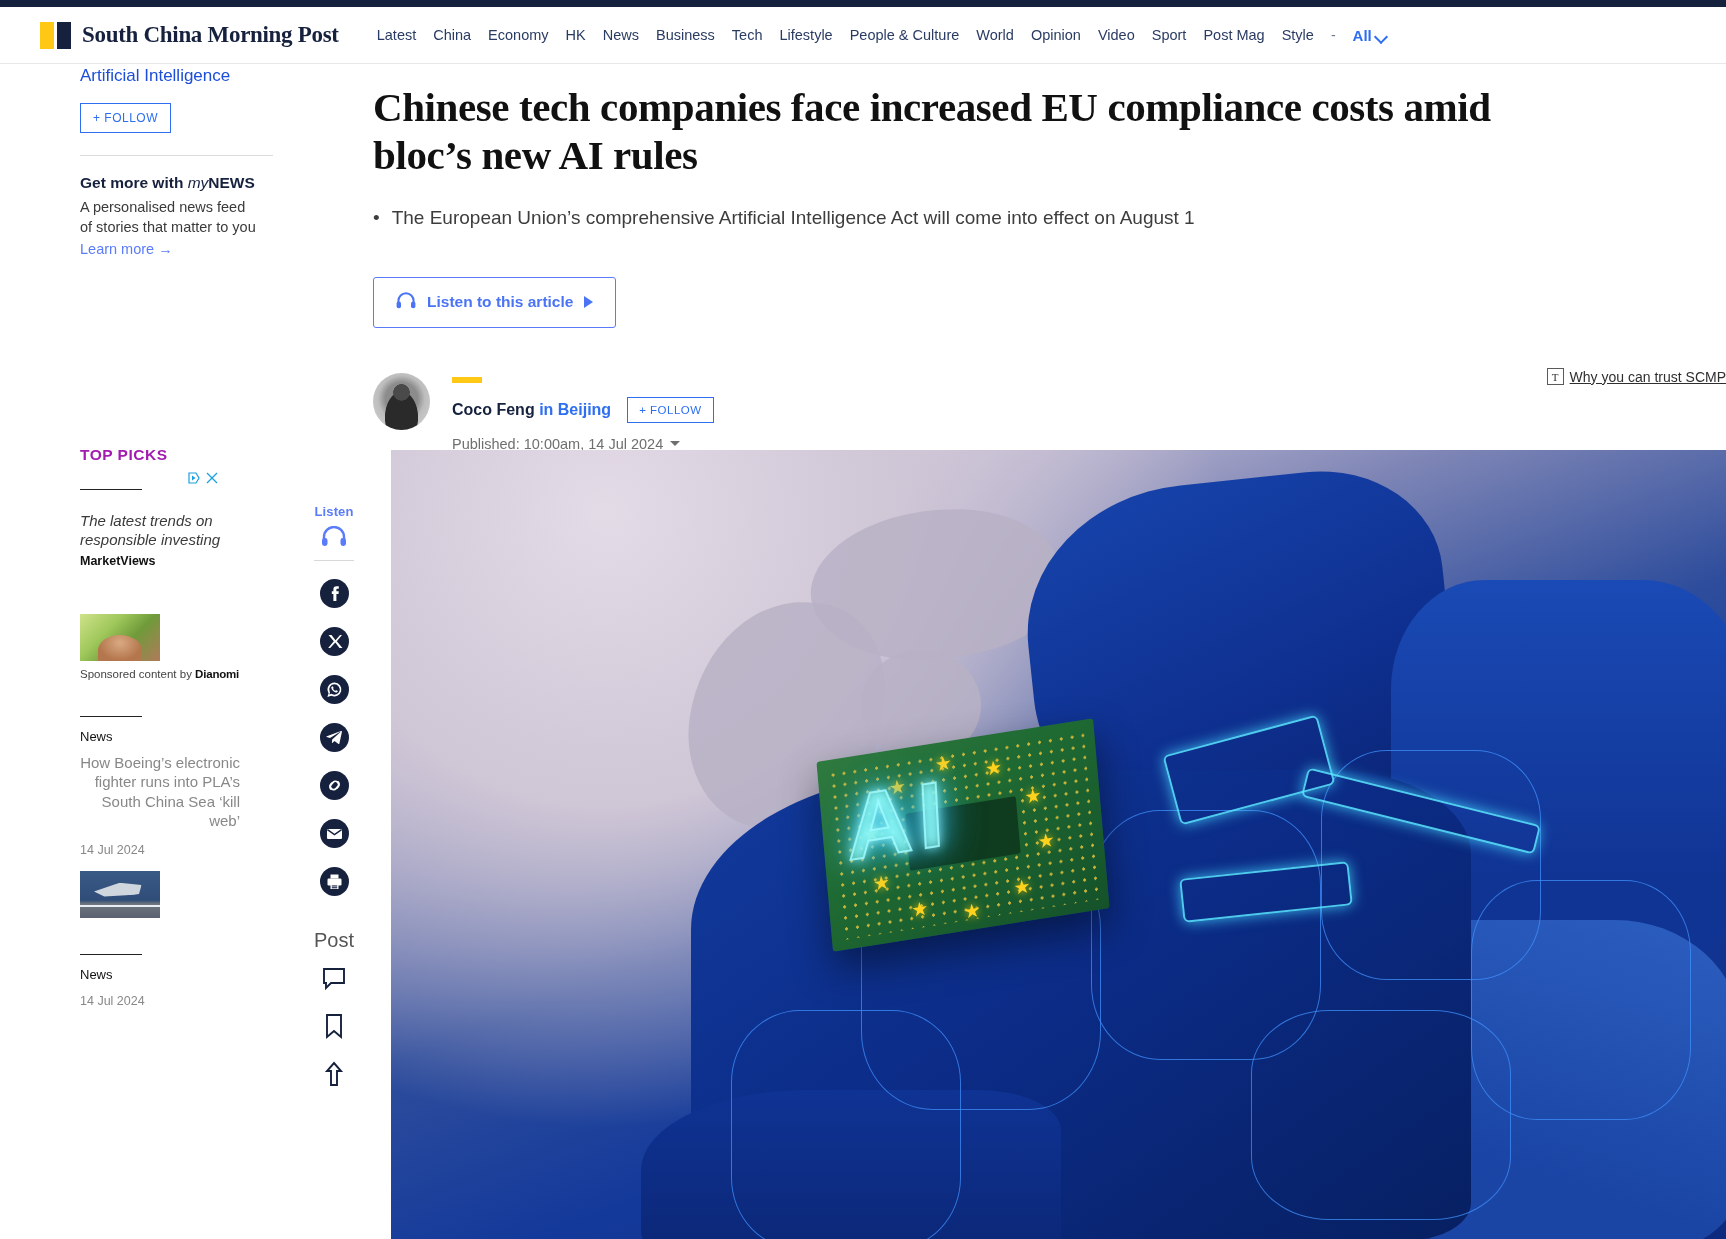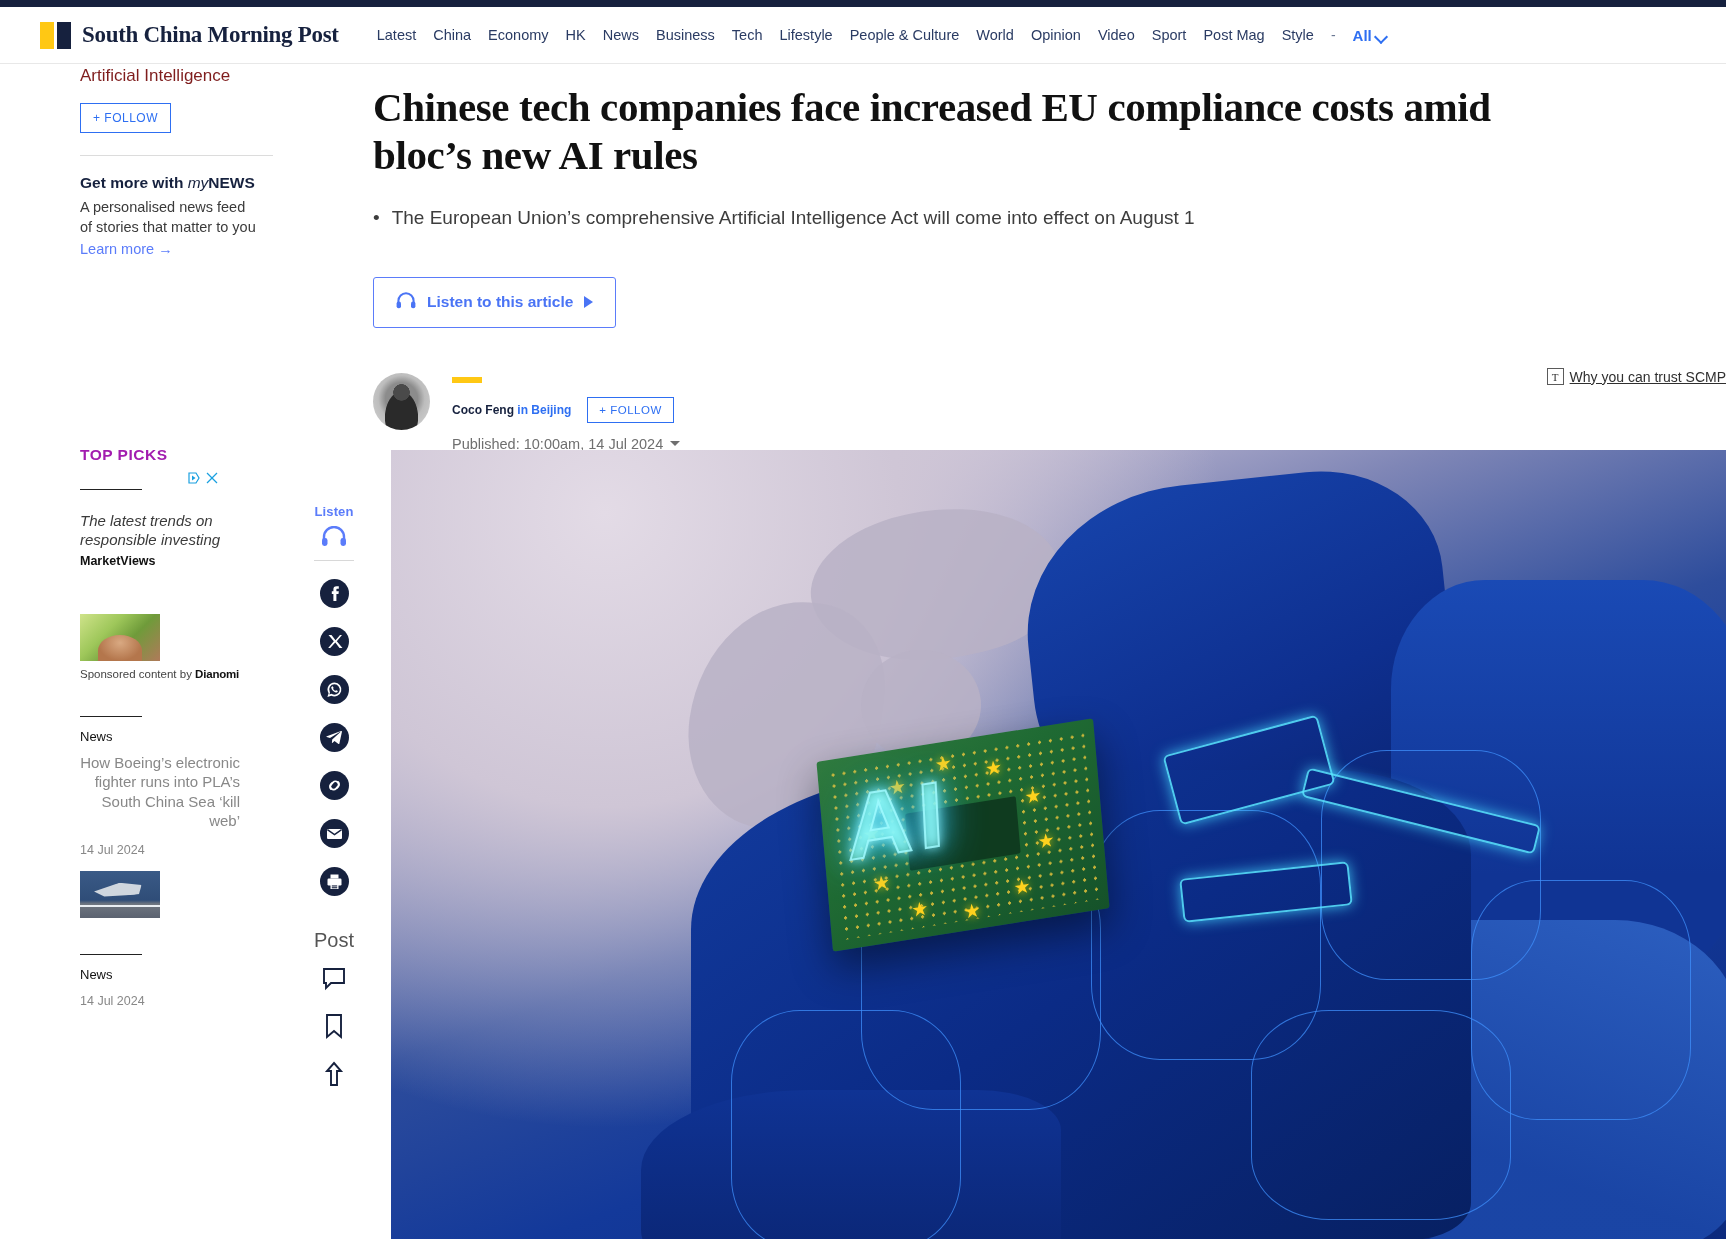--- a/index.html
+++ b/index.html
@@ -96,21 +96,21 @@
 
   
   .sidebar {
     width: 295px;
     flex: 0 0 295px;
     padding-left: 80px;
     padding-right: 22px;
     position: relative;
   }
   .topic-name {
-    font-size: 17px; color: #7f1d1d; margin-top: 2px;
+    font-size: 17px; color: #1d4ed8; margin-top: 2px;
     white-space: nowrap;
   }
   .follow-btn {
     display: inline-block;
     border: 1px solid #2e6ff2;
     color: #2e6ff2;
     font-size: 12px;
     letter-spacing: 0.5px;
     padding: 7px 12px;
     margin-top: 17px;
@@ -253,21 +253,21 @@
     background:
       radial-gradient(circle at 50% 34%, #4a4a4a 0 17%, transparent 18%),
       radial-gradient(ellipse at 50% 78%, #2a2a2a 0 40%, transparent 42%),
       radial-gradient(circle at 50% 45%, #8c8c8c 0 38%, #bdbdbd 55%, #d8d8d8 100%);
     background-color: #c9c9c9;
     overflow: hidden; position: relative; flex: 0 0 auto;
   }
   .byline-col { padding-top: 4px; }
   .byline-bar { width: 30px; height: 6px; background: #ffc814; }
   .byline-row { display: flex; align-items: center; gap: 16px; margin-top: 14px; }
-  .author { font-size: 12px; font-weight: bold; color: #16213e; }
+  .author { font-size: 16px; font-weight: bold; color: #16213e; }
   .author .loc { color: #2e6ff2; }
   .byline-follow {
     border: 1px solid #2e6ff2; color: #2e6ff2;
     font-size: 11.5px; letter-spacing: 0.5px;
     padding: 6px 11px; cursor: pointer; background: #fff;
   }
   .published {
     font-size: 14.5px; color: #6f6f6f; margin-top: 13px;
     display: flex; align-items: center; gap: 7px; cursor: pointer;
   }

